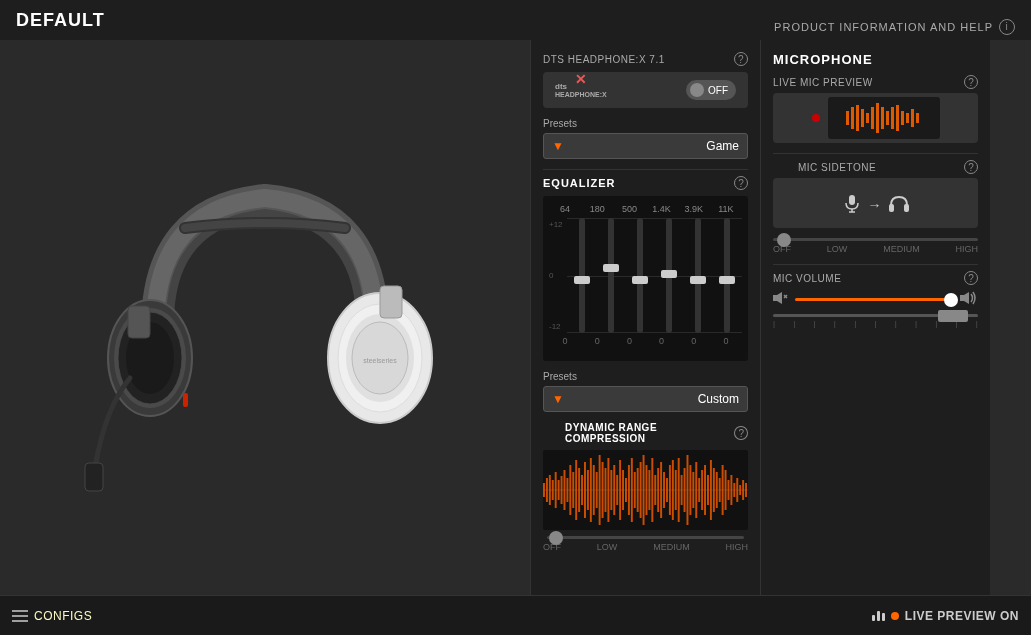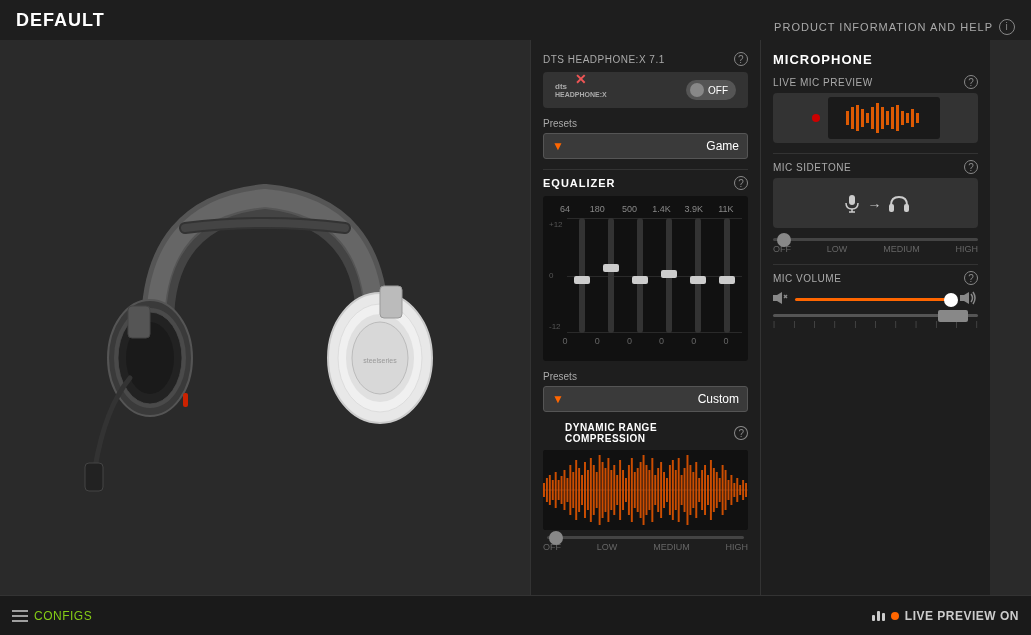--- a/index.html
+++ b/index.html
@@ -401,21 +401,21 @@
       align-items: center;
       justify-content: space-between;
       padding: 0 12px;
     }
     .footer-left {
       display: flex;
       align-items: center;
       gap: 8px;
     }
     .configs-btn {
-      color: #84cc16;
+      color: #fef9c3;
       font-size: 12px;
       cursor: pointer;
       display: flex;
       gap: 6px;
       letter-spacing: 0.5px;
     }
     .footer-center {
       display: flex;
       align-items: center;
       gap: 8px;
@@ -785,21 +785,21 @@
             <rect x="67" y="6" width="3" height="18"></rect>
             <rect x="72" y="10" width="3" height="10"></rect>
           </g>
         </svg>
       </div>
     </div>
 
     <hr class="sep">
 
     <div style="display:flex;align-items:center;justify-content:space-between;margin-bottom:4px;">
-      <span style="color:#aaa;font-size:10px;letter-spacing:0.5px;">MIC SIDETONE</span>
+      <span style="color:#aaa;font-size:10px;letter-spacing:0.5px;margin-left:25px;">MIC SIDETONE</span>
       <span class="help-icon">?</span>
     </div>
     <div class="mic-sidetone-box">
       <div class="sidetone-icon">
 
         <svg width="20" height="20" viewBox="0 0 20 20">
           <rect x="7" y="2" width="6" height="10" rx="3" fill="#ccc"></rect>
           <path d="M 4 10 Q 4 16 10 16 Q 16 16 16 10" fill="none" stroke="#ccc" stroke-width="1.5"></path>
           <line x1="10" y1="16" x2="10" y2="19" stroke="#ccc" stroke-width="1.5"></line>
           <line x1="7" y1="19" x2="13" y2="19" stroke="#ccc" stroke-width="1.5"></line>

